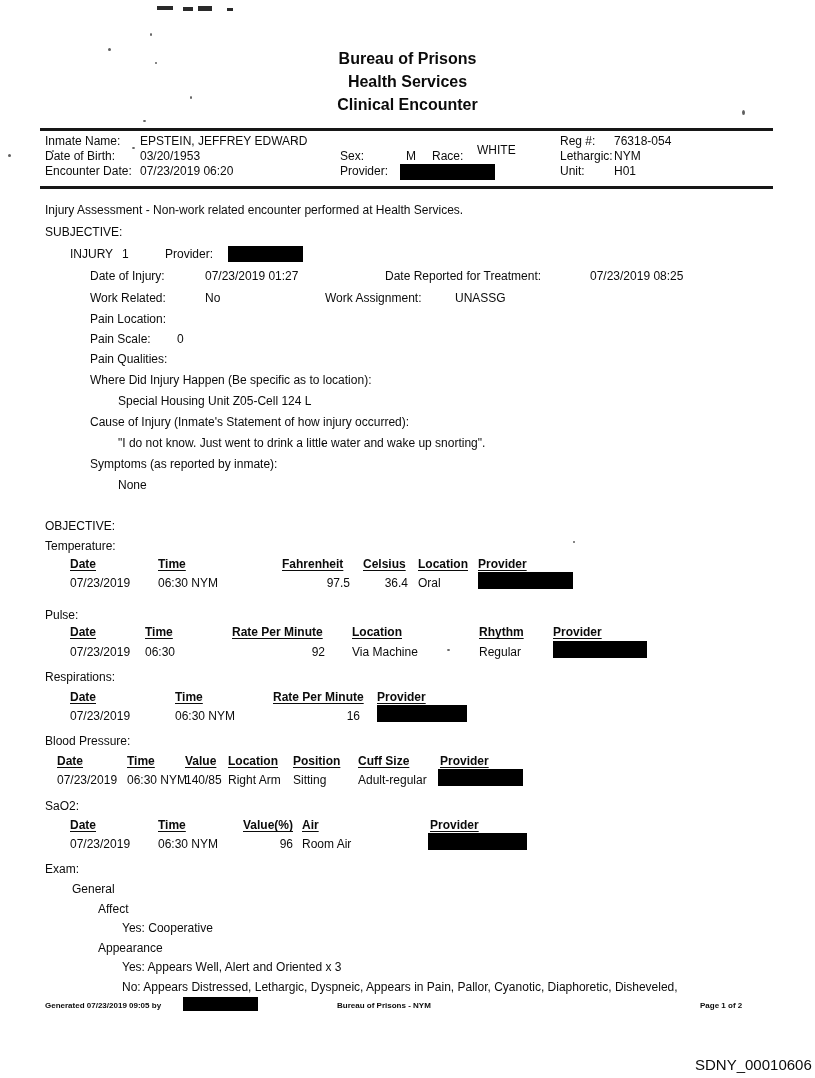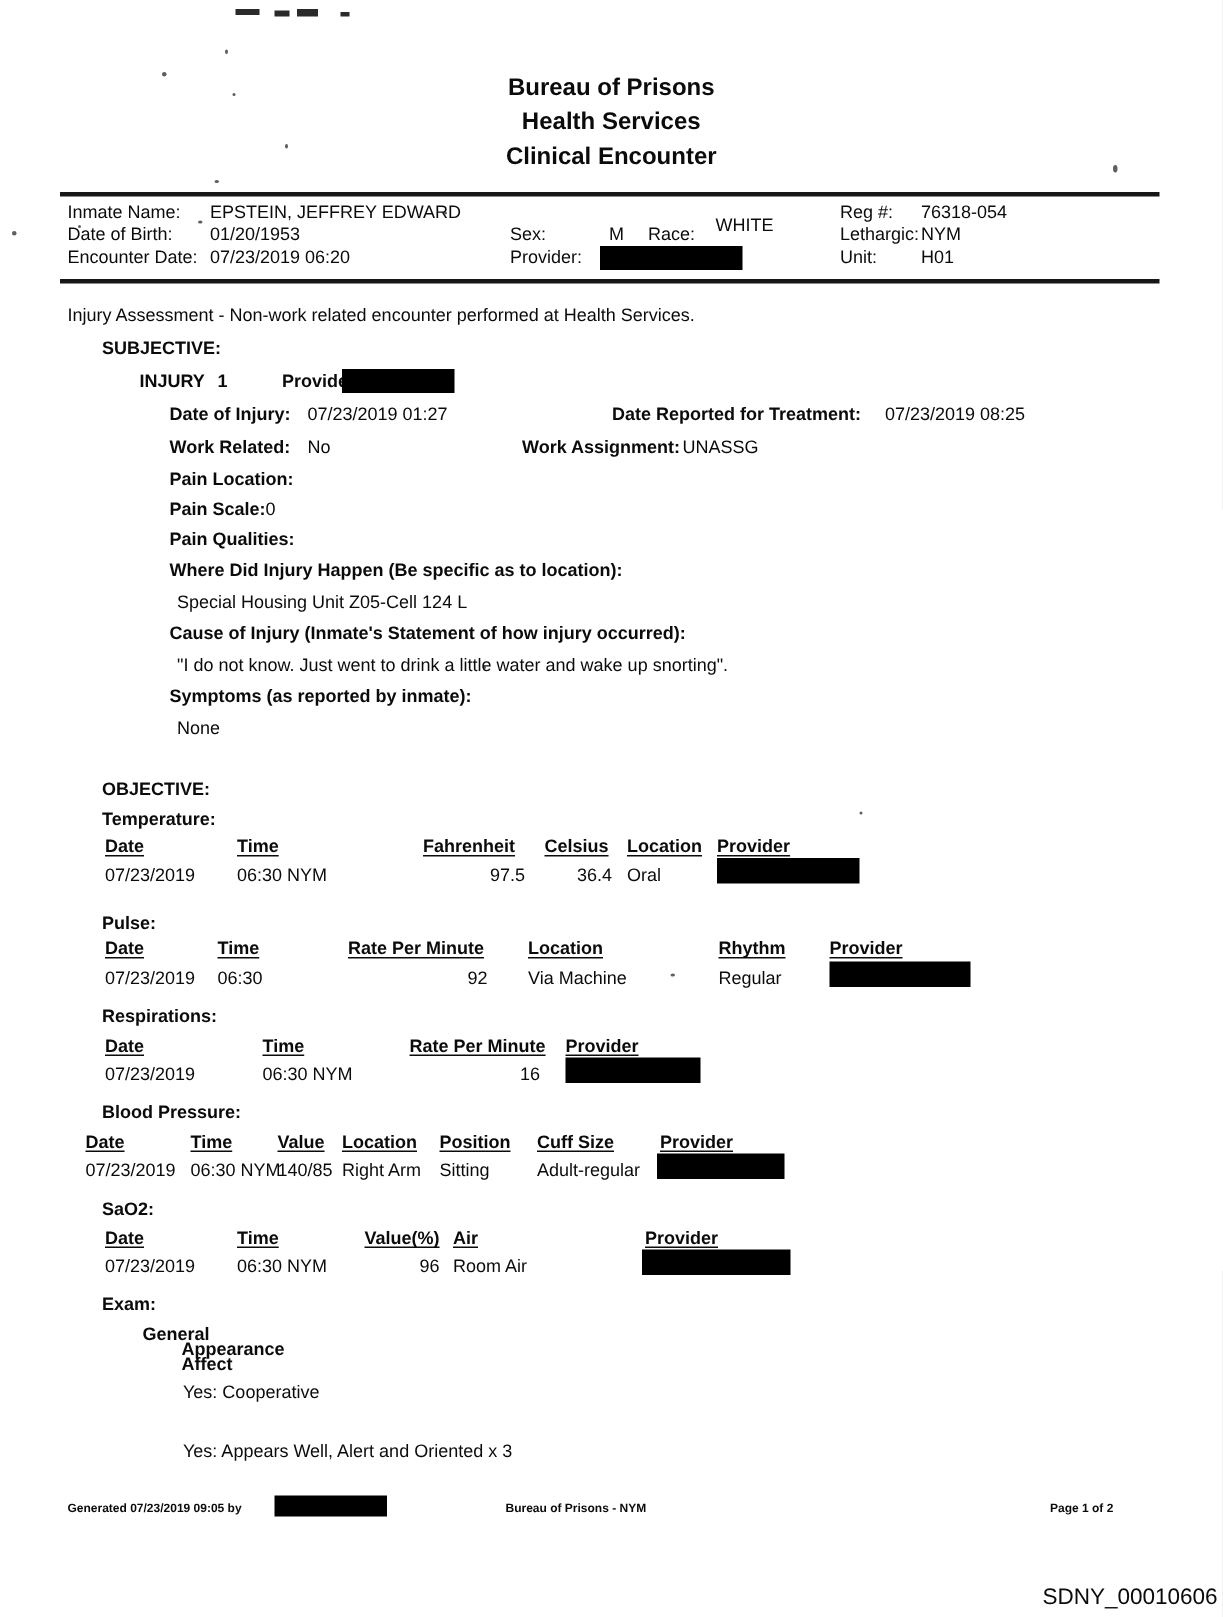--- a/index.html
+++ b/index.html
@@ -1,21 +1,21 @@
 <!DOCTYPE html>
 <html><head>
 <meta charset="utf-8">
 <style>
   html,body{margin:0;padding:0;background:#e8e8e8;}
   .page{
     position:relative;width:815px;height:1078px;background:#ffffff;overflow:hidden;
     font-family:"Liberation Sans",sans-serif;color:#0b0b0b;margin:0 auto;
   }
   .ln{position:absolute;white-space:nowrap;font-size:12px;line-height:15px;}
-  .b{font-weight:bold;margin-left:23px;}
+  .b{font-weight:normal;}
   .th{font-weight:bold;text-decoration:underline;text-underline-offset:2px;}
   .num{text-align:right;}
   .title-line{position:absolute;left:0;width:100%;text-align:center;font-weight:bold;font-size:16px;white-space:nowrap;}
   .rule{position:absolute;left:40px;width:733px;height:3px;background:#171717;}
   .redact{position:absolute;background:#000;}
   .ftr{position:absolute;white-space:nowrap;font-size:8px;font-weight:bold;line-height:14px;}
   .confidential{position:absolute;left:95px;top:1041px;font-size:26px;letter-spacing:.5px;color:#FF6412;white-space:nowrap;}
   .bates{position:absolute;left:695px;top:1056px;font-size:15px;white-space:nowrap;}
   .dash,.speck{position:absolute;background:#2a2a2a;}
   .speck{opacity:.75;border-radius:50%;}
@@ -49,21 +49,21 @@
 
   <div class="rule" style="top:128px"></div>
   <div class="rule" style="top:186px"></div>
 
   <span class="ln" style="left:45px;top:134px">Inmate Name:</span>
   <span class="ln" style="left:140px;top:134px">EPSTEIN, JEFFREY EDWARD</span>
   <span class="ln" style="left:560px;top:134px">Reg #:</span>
   <span class="ln" style="left:614px;top:134px">76318-054</span>
 
   <span class="ln" style="left:45px;top:149px">Date of Birth:</span>
-  <span class="ln" style="left:140px;top:149px">01/20/1953</span>
+  <span class="ln" style="left:140px;top:149px">03/20/1953</span>
   <span class="ln" style="left:340px;top:149px">Sex:</span>
   <span class="ln" style="left:406px;top:149px">M</span>
   <span class="ln" style="left:432px;top:149px">Race:</span>
   <span class="ln" style="left:477px;top:143px">WHITE</span>
   <span class="ln" style="left:560px;top:149px">Lethargic:</span>
   <span class="ln" style="left:614px;top:149px">NYM</span>
 
   <span class="ln" style="left:45px;top:164px">Encounter Date:</span>
   <span class="ln" style="left:140px;top:164px">07/23/2019 06:20</span>
   <span class="ln" style="left:340px;top:164px">Provider:</span>
@@ -166,22 +166,23 @@
   <span class="ln" style="left:70px;top:837px">07/23/2019</span>
   <span class="ln" style="left:158px;top:837px">06:30 NYM</span>
   <span class="ln num" style="left:243px;top:837px;width:50px">96</span>
   <span class="ln" style="left:302px;top:837px">Room Air</span>
   <div class="redact" style="left:428px;top:833px;width:99px;height:17px"></div>
 
   <span class="ln b" style="left:45px;top:862px">Exam:</span>
   <span class="ln b" style="left:72px;top:882px">General</span>
   <span class="ln b" style="left:98px;top:902px">Affect</span>
   <span class="ln" style="left:122px;top:921px">Yes: Cooperative</span>
-  <span class="ln b" style="left:98px;top:892px">Appearance</span>
+  <span class="ln b" style="left:98px;top:941px">Appearance</span>
   <span class="ln" style="left:122px;top:960px">Yes: Appears Well, Alert and Oriented x 3</span>
+  <span class="ln" style="left:122px;top:980px">No: Appears Distressed, Lethargic, Dyspneic, Appears in Pain, Pallor, Cyanotic, Diaphoretic, Disheveled,</span>
 
   <span class="ftr" style="left:45px;top:999px">Generated 07/23/2019 09:05 by</span>
   <div class="redact" style="left:183px;top:997px;width:75px;height:14px"></div>
   <span class="ftr" style="left:337px;top:999px">Bureau of Prisons - NYM</span>
   <span class="ftr" style="left:700px;top:999px">Page 1 of 2</span>
 
   <span class="bates">SDNY_00010606</span>
 
 </div>
 

